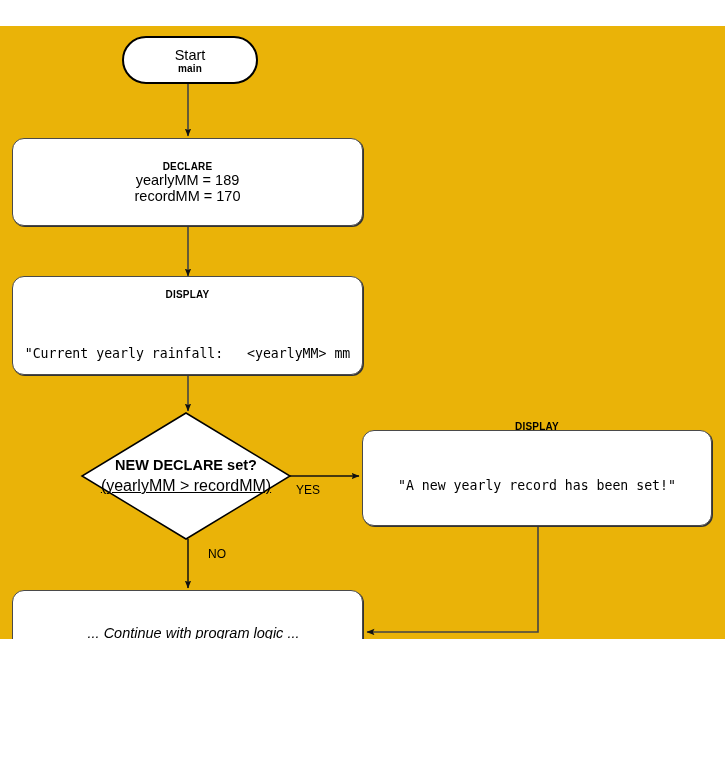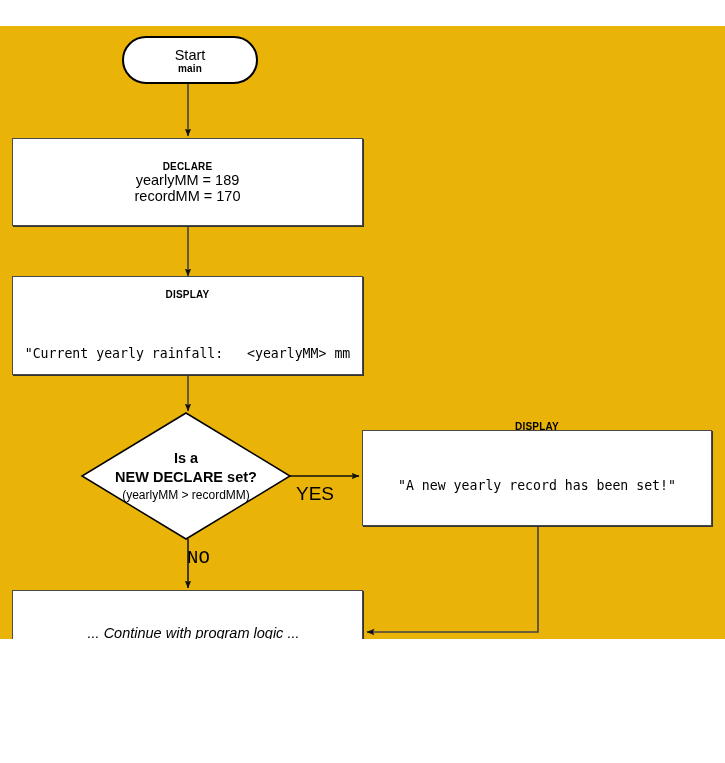--- a/index.html
+++ b/index.html
@@ -29,20 +29,21 @@
   }
   .node {
     position: absolute;
     box-sizing: border-box;
     background: #ffffff;
     display: flex;
     flex-direction: column;
     align-items: center;
     justify-content: center;
     text-align: center;
+    border-radius: 12px;
   }
   .terminal {
     border: 2px solid #000000;
     border-radius: 999px;
   }
   .process {
     border: 1.4px solid #4a4a4a;
     box-shadow: 1px 1px 0 0 #333;
   }
   .title-line {
@@ -82,27 +83,28 @@
     position: relative;
     z-index: 2;
     text-align: center;
     line-height: 1.25;
   }
   .decision-text .d-bold {
     font-weight: bold;
     font-size: 14.5px;
   }
   .decision-text .d-small {
-    font-size: 12px;
+    font-size: 16px;
     display: block;
     margin-top: 2px;
+    text-decoration: underline;
   }
   .edge-label {
     position: absolute;
-    font-size: 19px;
+    font-size: 12px;
     color: #000000;
     white-space: nowrap;
   }
   .sr {
     position: absolute;
     width: 1px; height: 1px;
     overflow: hidden;
     clip: rect(0 0 0 0);
   }
 </style>
@@ -148,28 +150,27 @@
 
   <div class="node process" style="left:12px; top:250px; width:351px; height:99px; justify-content:flex-start; padding-top:12px;">
     <span class="title-line">DISPLAY</span>
     <div class="mono-block" style="margin-top:4px;">
       <div>"Current yearly rainfall:   &lt;yearlyMM&gt; mm</div>
     </div>
   </div>
 
   <div class="decision-wrap" style="left:82px; top:387px; width:208px; height:126px;">
     <div class="decision-text">
-      <div class="d-bold">Is a</div>
       <div class="d-bold">NEW DECLARE set?</div>
       <span class="d-small">(yearlyMM &gt; recordMM)</span>
     </div>
   </div>
 
   <div class="edge-label" style="left:296px; top:457px;">YES</div>
-  <div class="edge-label" style="left:187px; top:521px;font-family:Liberation Mono, monospace;">NO</div>
+  <div class="edge-label" style="left:208px; top:521px;">NO</div>
 
   <div class="node process" style="left:362px; top:404px; width:350px; height:96px;">
     <span class="title-line">DISPLAY</span>
     <div class="mono-center" style="margin-top:4px;">
       <div>"A new yearly record has been set!"</div>
     </div>
   </div>
 
   <div class="node process" style="left:12px; top:564px; width:351px; height:86px;padding-left:12px;">
     <span class="italic-line">... Continue with program logic ...</span>

